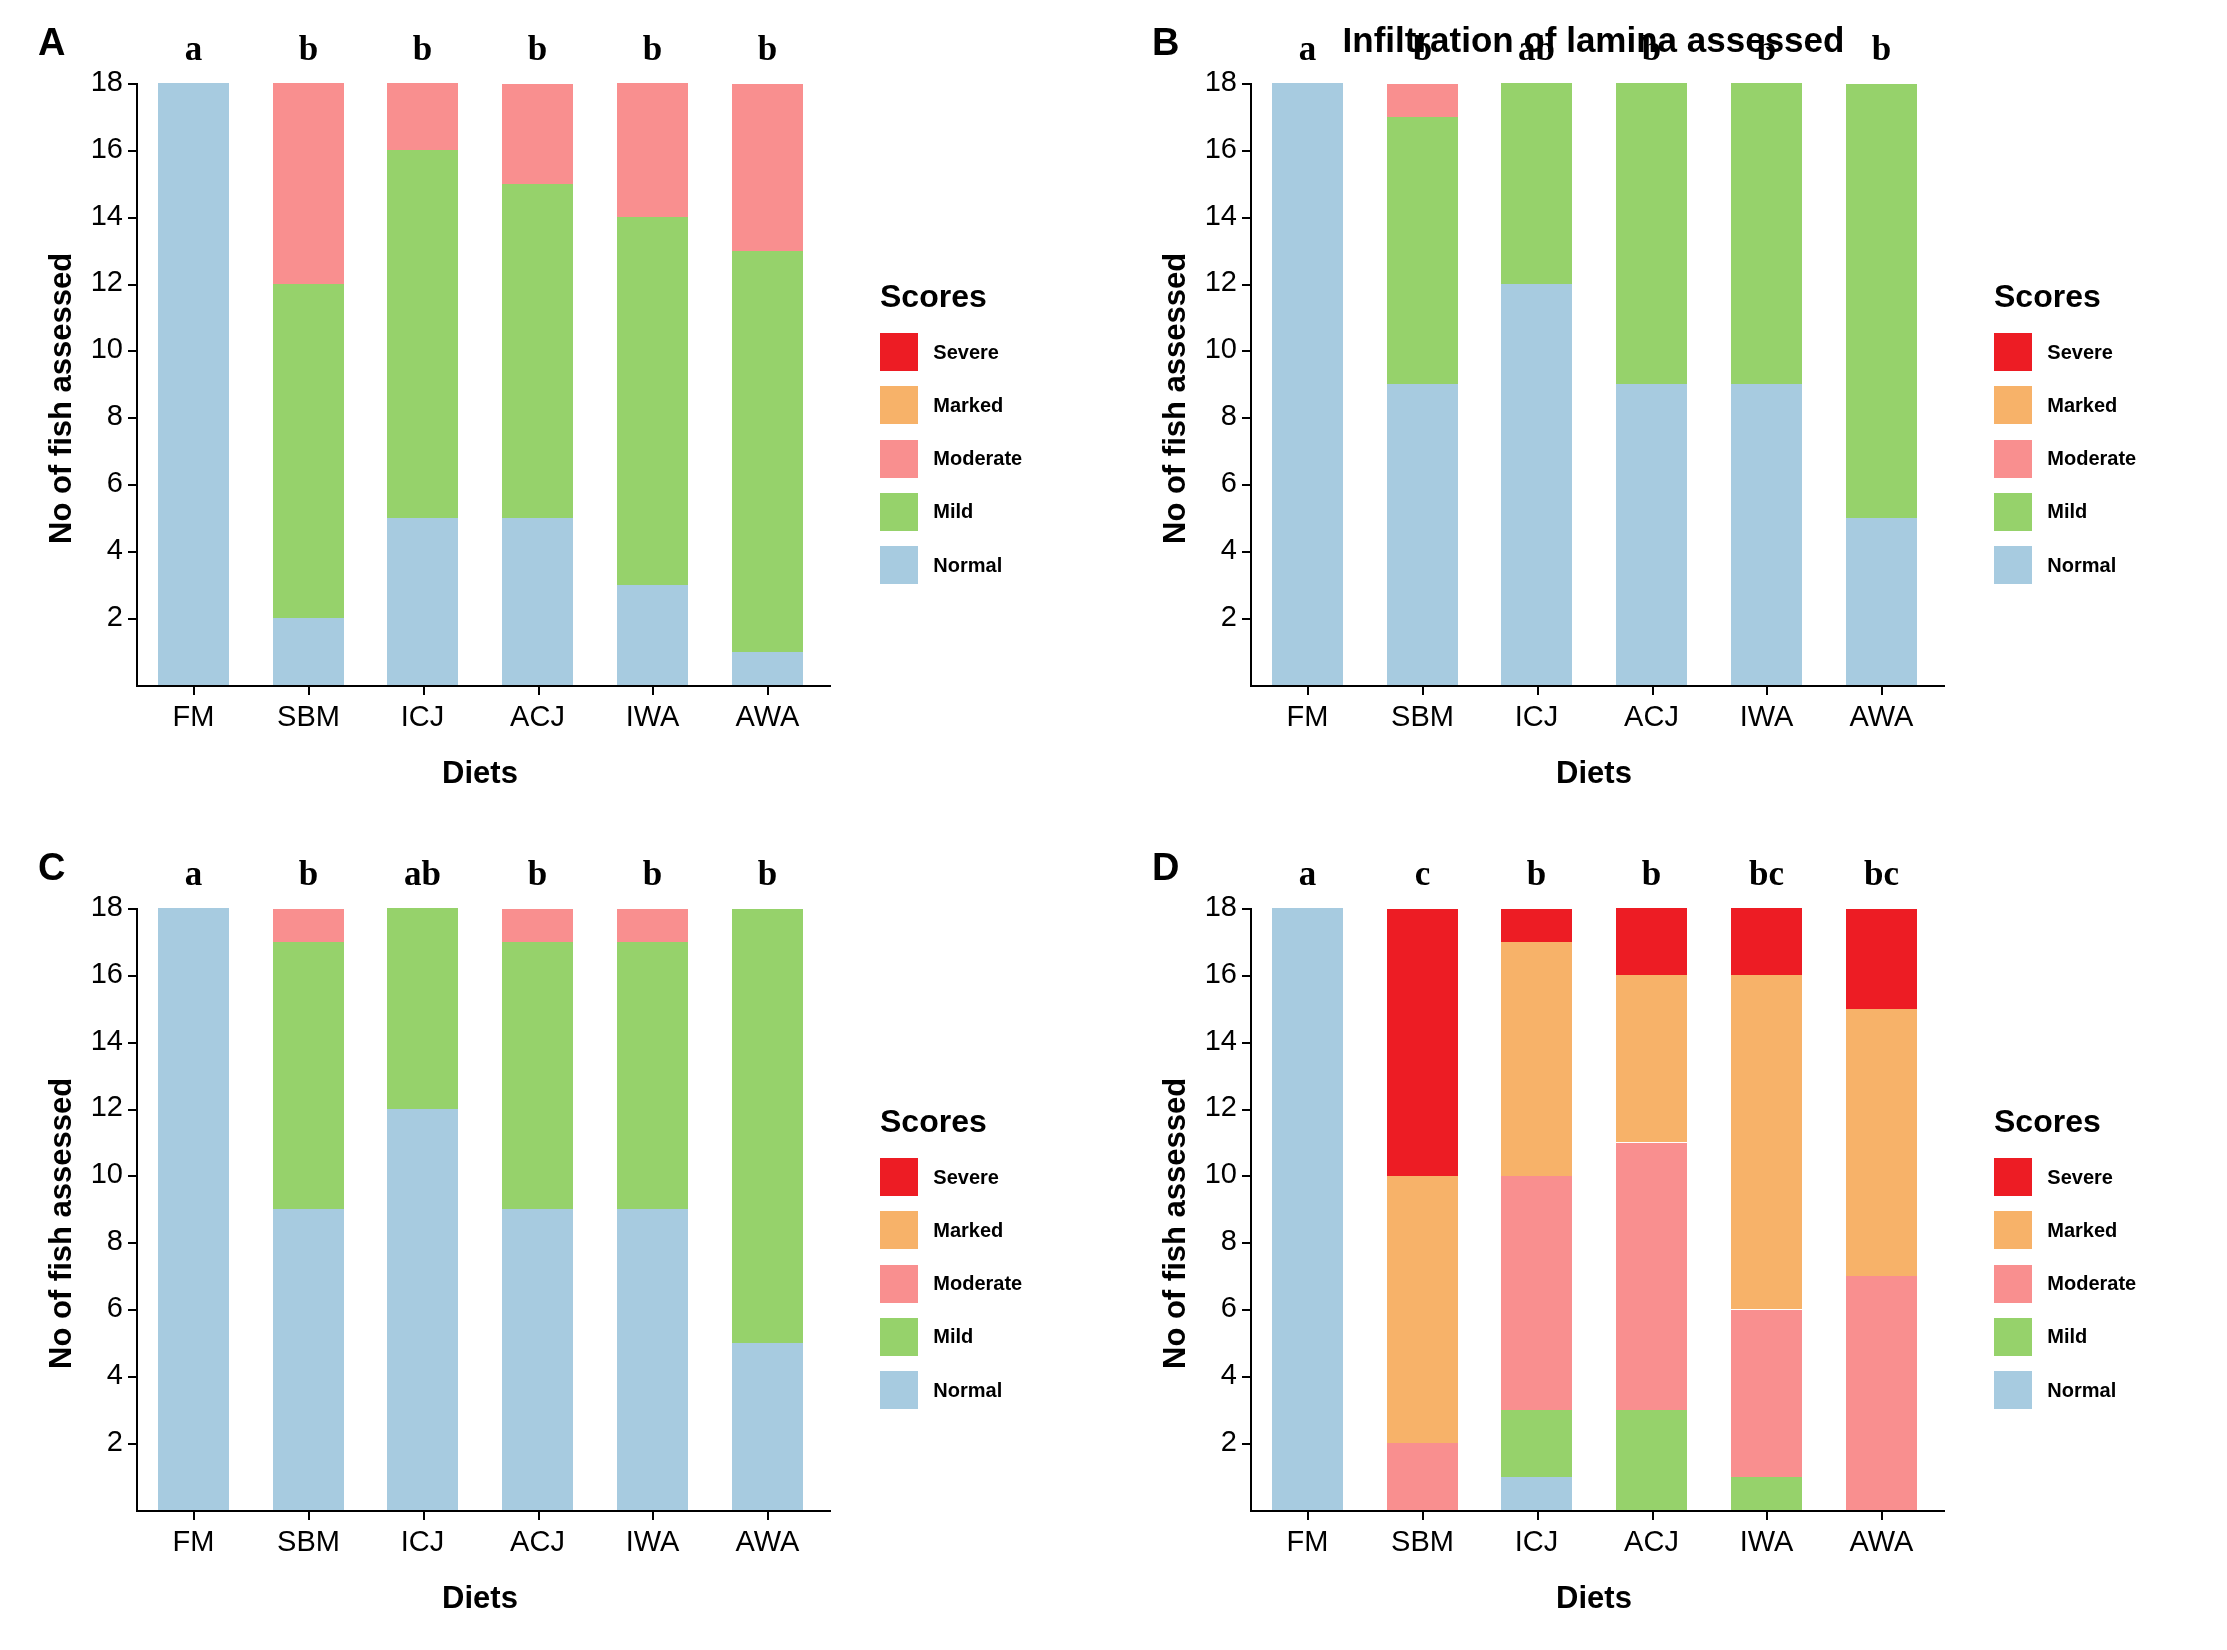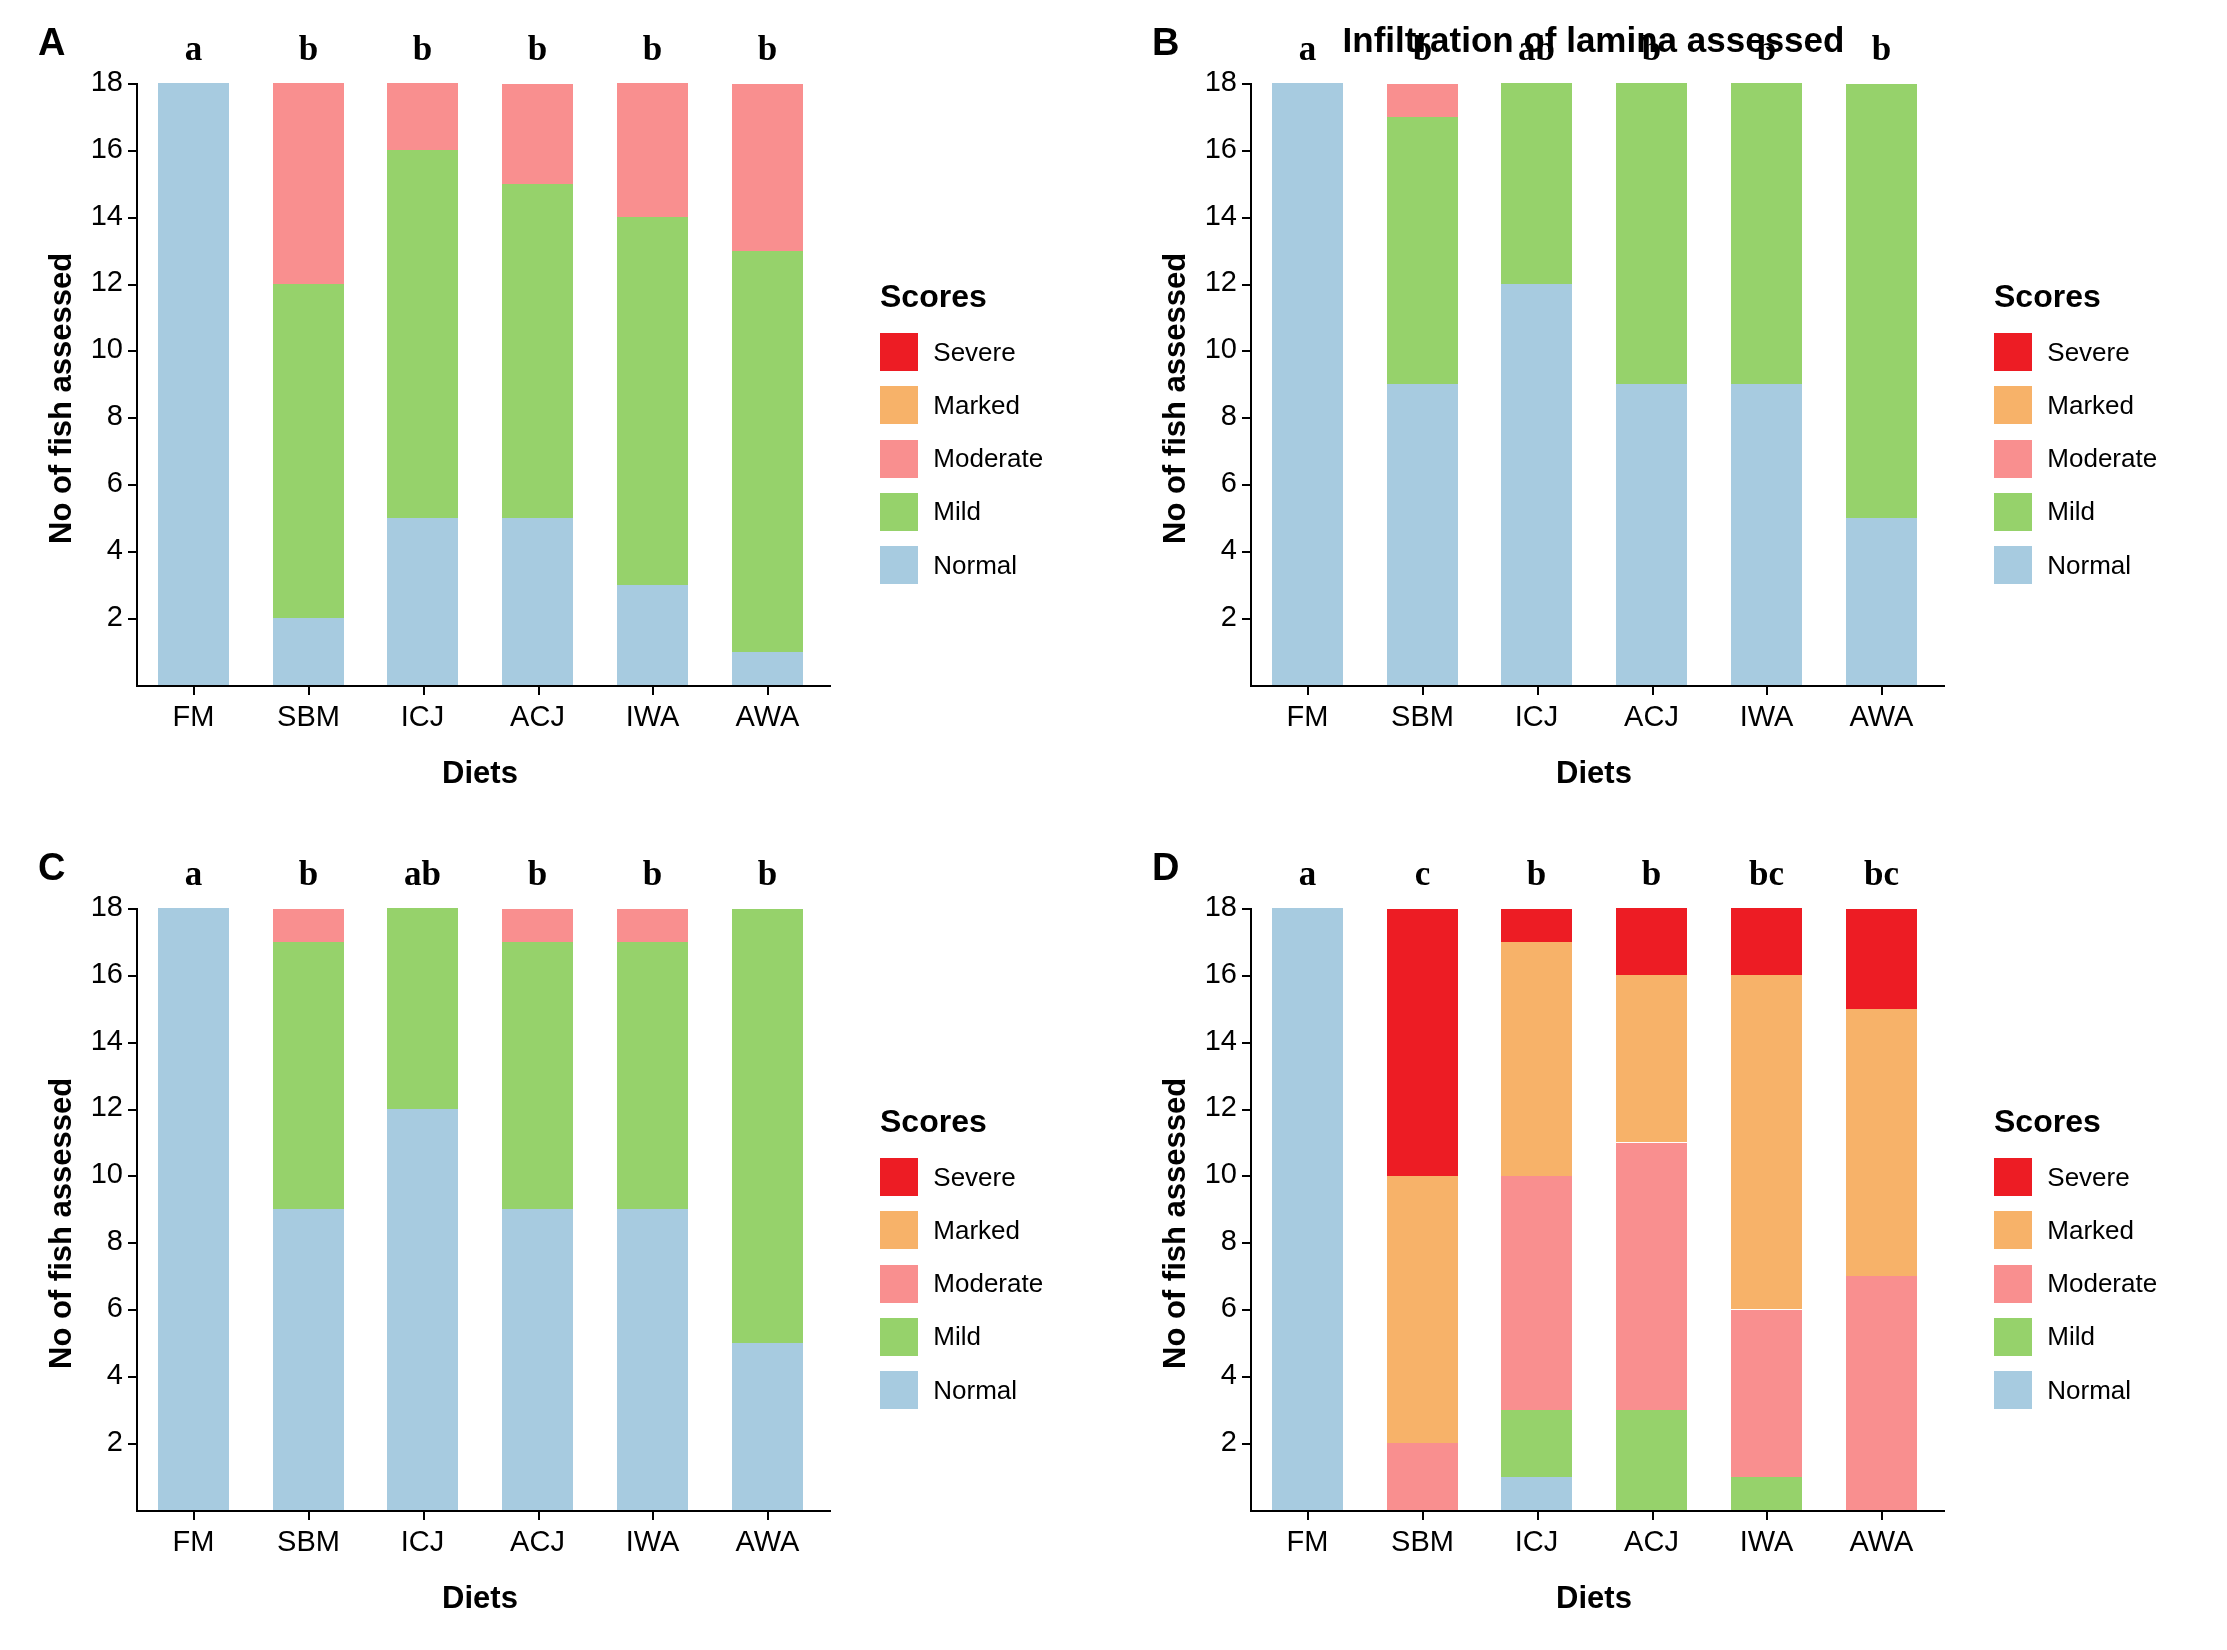--- a/index.html
+++ b/index.html
@@ -116,22 +116,22 @@
     align-items: center;
     margin-bottom: 15.3px;
   }
   .legend-swatch {
     width: 38px;
     height: 38px;
     margin-right: 15.3px;
     flex: 0 0 auto;
   }
   .legend-label {
-    font-size: 26px;
-    font-weight: normal;
+    font-size: 20px;
+    font-weight: bold;
     white-space: nowrap;
   }
 </style>
 </head>
 <body>
 
 <div class="grid">
   <div class="panel" id="panel-A">
       <div class="panel-letter" style="left: 38px; top: 21px;">A</div>
       <div class="plotarea" style="left: 136px; top: 83px; width: 688px; height: 602px;">

